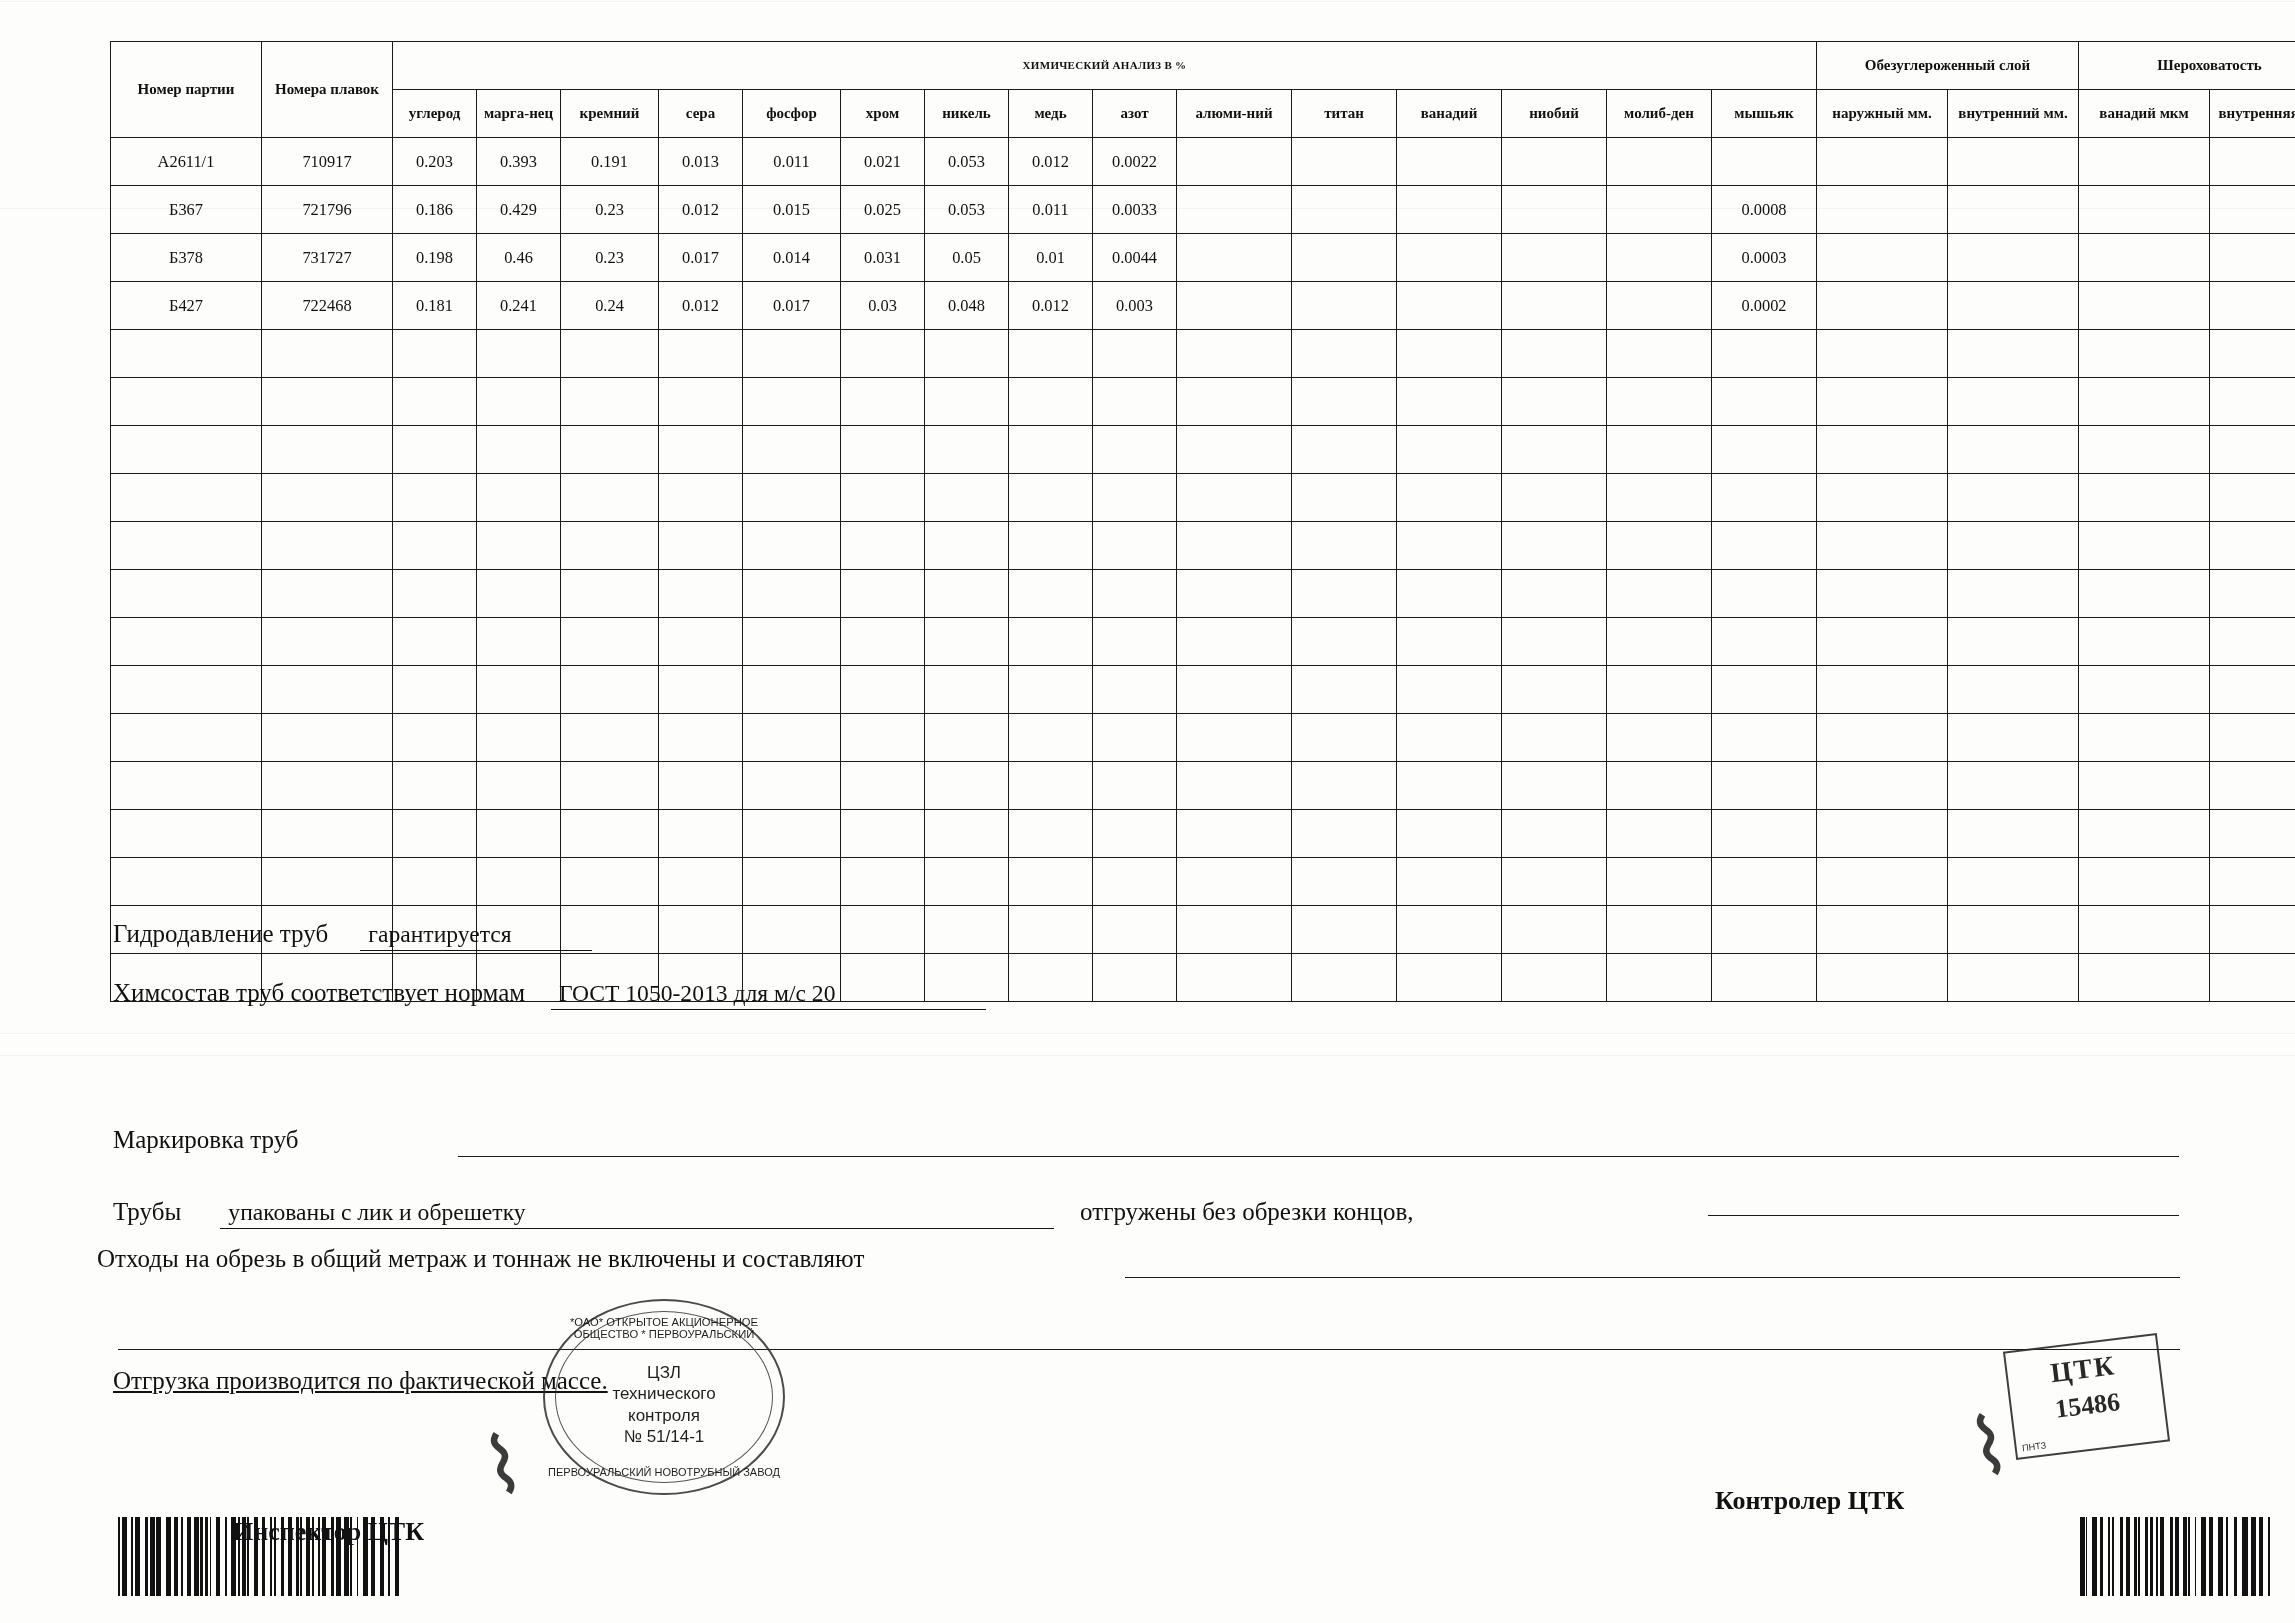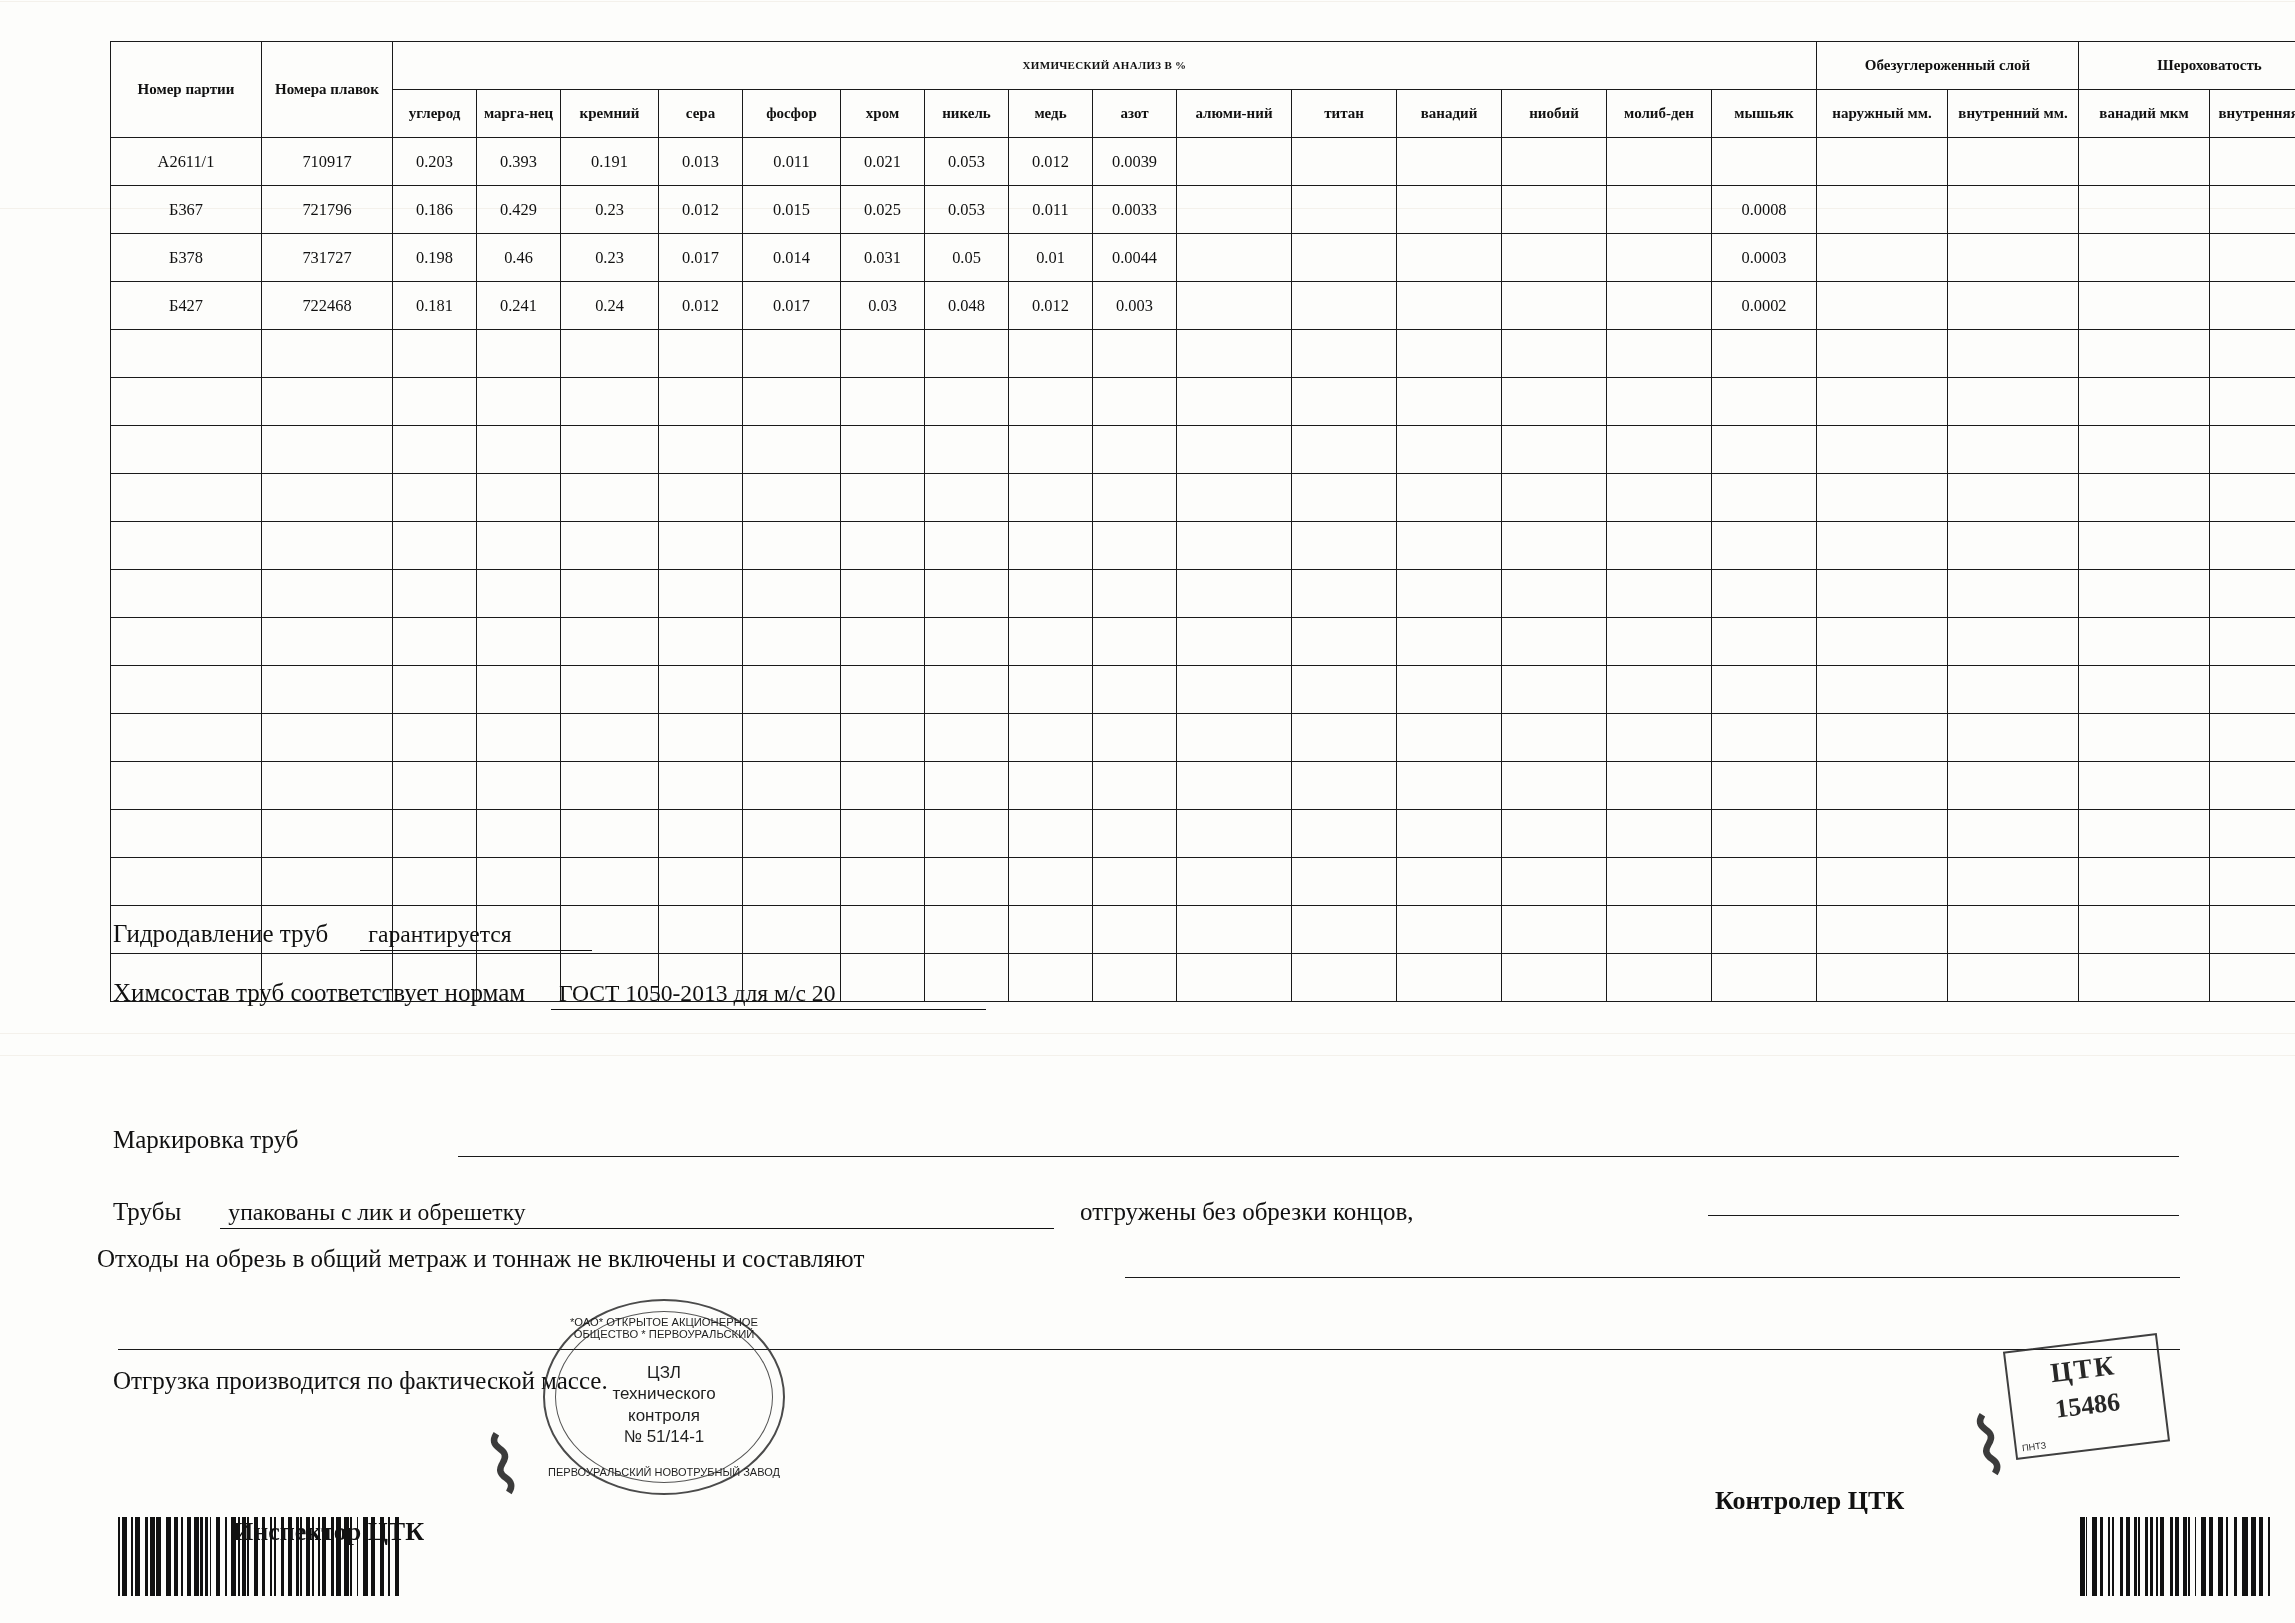--- a/index.html
+++ b/index.html
@@ -279,21 +279,21 @@
             <td class="data">А2611/1</td>
             <td class="data">710917</td>
             <td class="data">0.203</td>
             <td class="data">0.393</td>
             <td class="data">0.191</td>
             <td class="data">0.013</td>
             <td class="data">0.011</td>
             <td class="data">0.021</td>
             <td class="data">0.053</td>
             <td class="data">0.012</td>
-            <td class="data">0.0039</td>
+            <td class="data">0.0022</td>
             <td class="data"></td>
             <td class="data"></td>
             <td class="data"></td>
             <td class="data"></td>
             <td class="data"></td>
             <td class="data"></td>
             <td class="data"></td>
             <td class="data"></td>
             <td class="data"></td>
             <td class="data"></td>
@@ -716,21 +716,21 @@
       <span class="label" style="margin-left:19.6px;">отгружены без обрезки концов,</span>
     </div>
     <div class="rule" style="left:1708px; top:295px; width:471px;"></div>
 
     <div class="line" style="left:97px; top:325px;">
       <span class="label">Отходы на обрезь в общий метраж и тоннаж не включены и составляют</span>
     </div>
     <div class="rule" style="left:1125px; top:357px; width:1055px;"></div>
     <div class="rule" style="left:118px; top:429px; width:2062px;"></div>
 
-    <div class="line" style="left:113px; top:447px;">
+    <div class="line" style="left:113px; top:447px;text-decoration:underline;">
       <span class="label">Отгрузка производится по фактической массе.</span>
     </div>
   </div>
 
   <div class="stamp-round">
     <div class="ring"></div>
     <div class="ring2"></div>
     <div class="arc top">*ОАО* ОТКРЫТОЕ АКЦИОНЕРНОЕ ОБЩЕСТВО * ПЕРВОУРАЛЬСКИЙ</div>
     <div class="inner-text">
       <div>ЦЗЛ</div>

